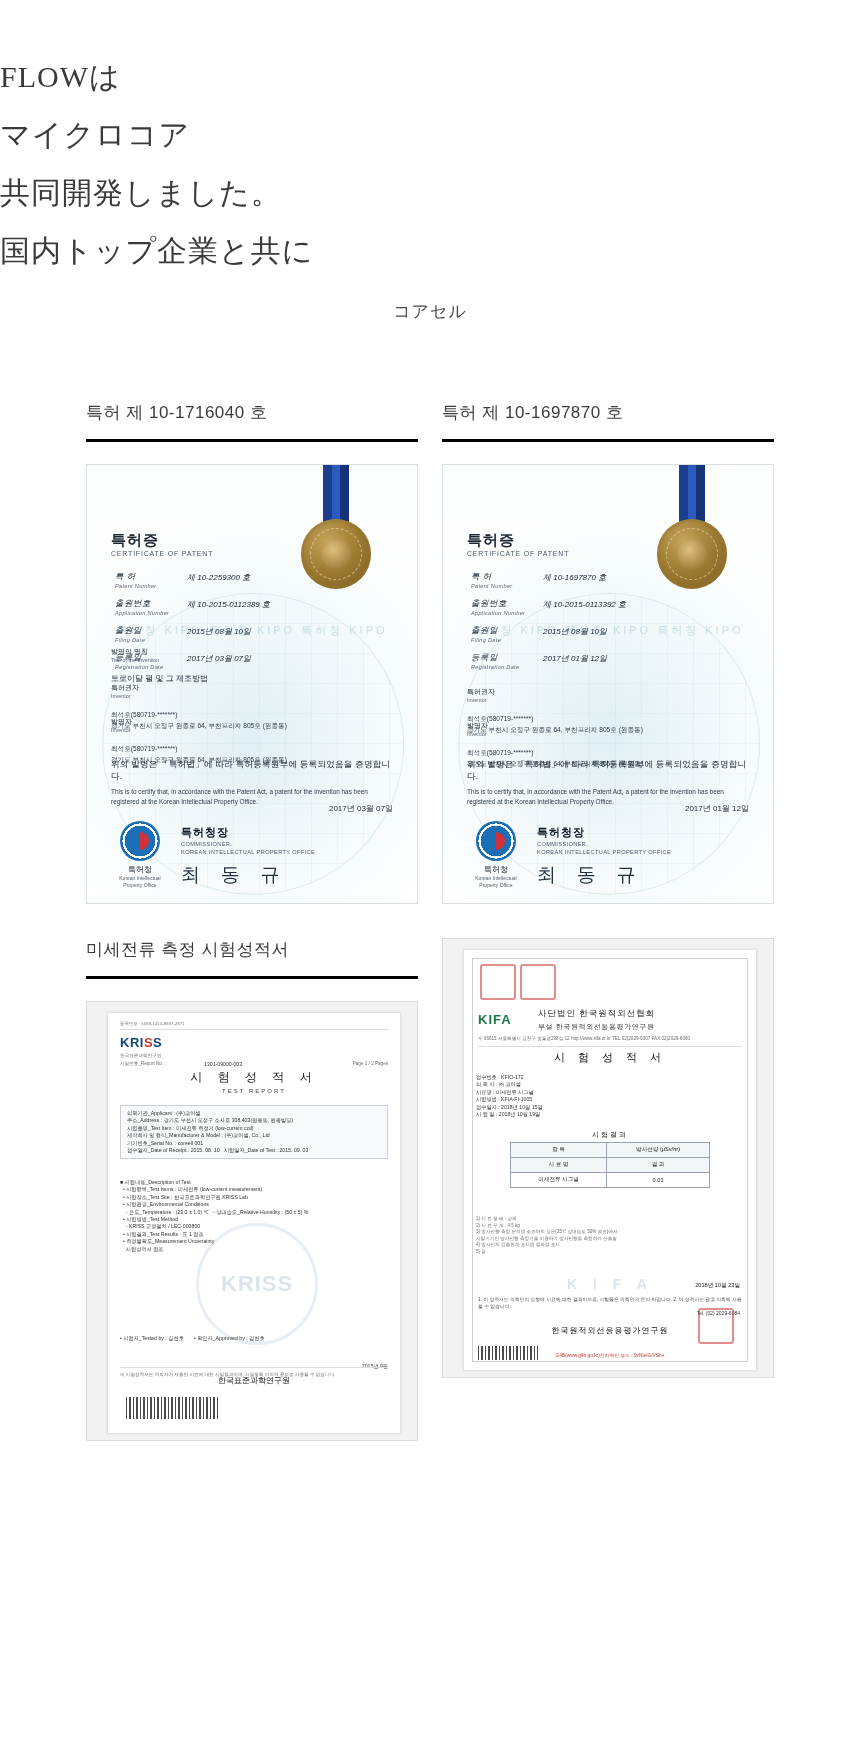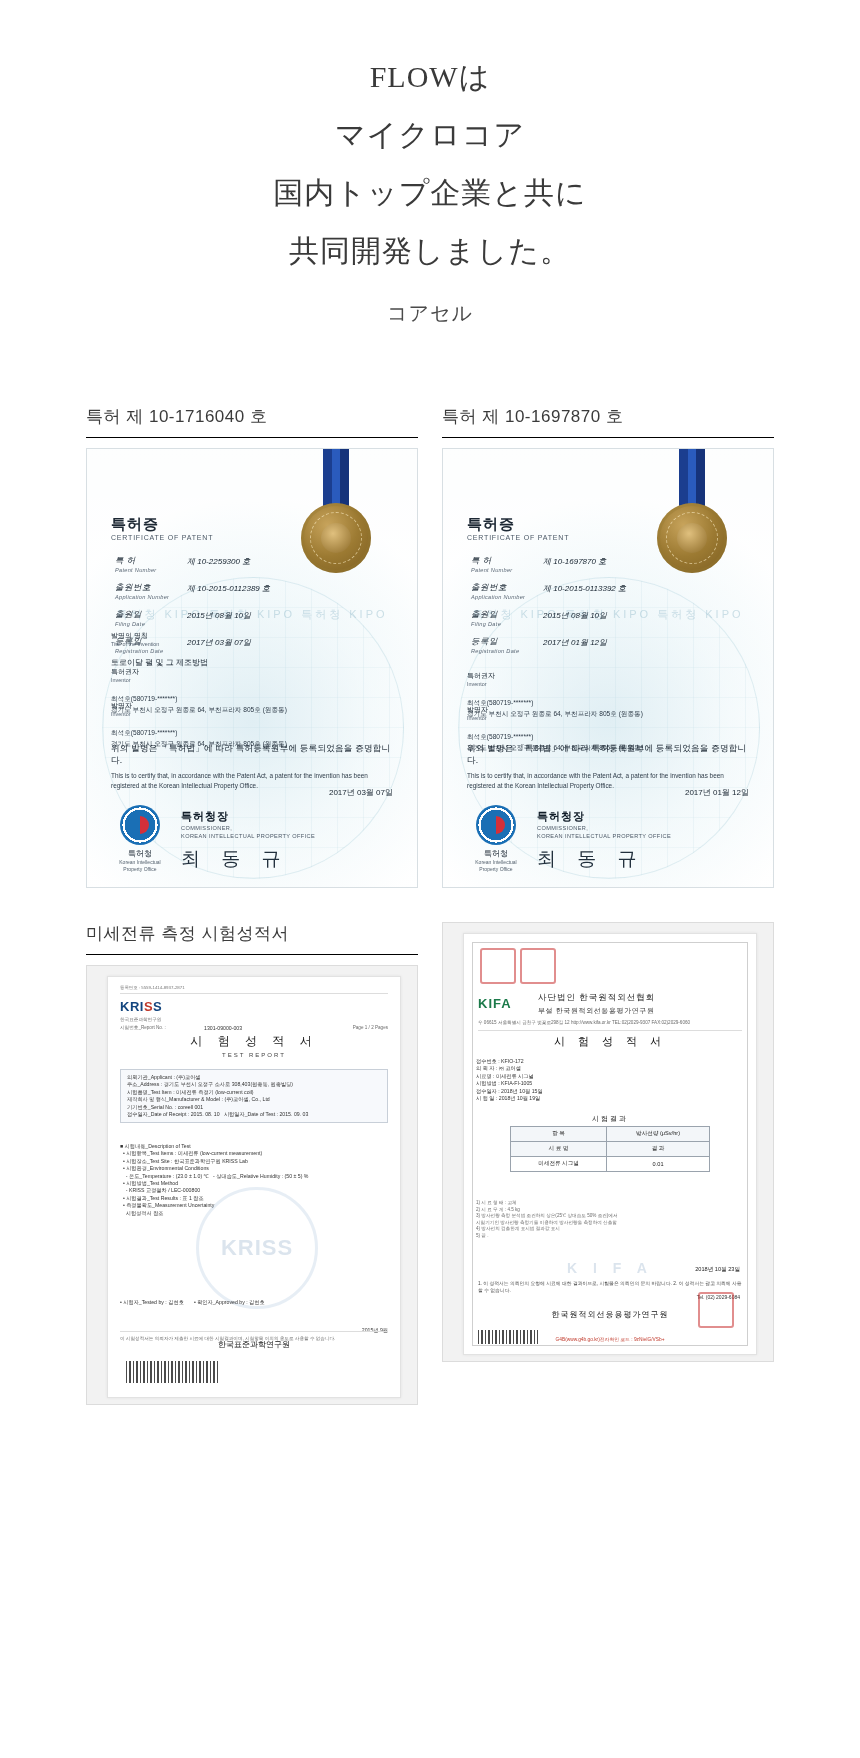--- a/index.html
+++ b/index.html
@@ -16,21 +16,21 @@
   }
 
   .page {
     width: 860px;
     position: relative;
   }
 
   
   .headline {
     padding-top: 48px;
-    text-align: center;
+    text-align: left;
   }
   .headline-line {
     font-family: "Liberation Serif", serif;
     font-size: 30px;
     line-height: 58px;
     letter-spacing: 1px;
     color: #3a3a3a;
     font-weight: 400;
   }
 
@@ -39,44 +39,44 @@
     text-align: center;
     font-family: "Liberation Sans", sans-serif;
     font-size: 27px;
     letter-spacing: 0.5px;
     color: #444;
   }
   .sub-brand {
     margin-top: 20px;
     text-align: center;
     font-family: Liberation Mono, monospace;
-    font-size: 20px;
+    font-size: 17px;
     letter-spacing: 1px;
     color: #4a4a4a;
   }
 
   
   .cert-grid {
     margin: 78px auto 0 auto;
     width: 688px;
     display: grid;
     grid-template-columns: 1fr 1fr;
     column-gap: 24px;
     row-gap: 34px;
   }
   .cert-block {
     width: 332px;
   }
   .cert-caption {
     font-size: 17px;
     color: #3b3b3b;
     letter-spacing: 0.5px;
-    padding-bottom: 9px;
-    border-bottom: 1px solid #000000;
-    margin-bottom: 10px;
+    padding-bottom: 15px;
+    border-bottom: 3px solid #000000;
+    margin-bottom: 22px;
     font-family: "Liberation Sans", sans-serif;
   }
 
   
   .patent {
     position: relative;
     width: 332px;
     height: 440px;
     border: 1px solid #d8dfe3;
     background:
@@ -241,21 +241,21 @@
     position:absolute; left:11px; top:11px; width:18px; height:18px;
     border-radius:50%;
     background: conic-gradient(#d4303a 0 50%, #1a6fb5 50% 100%);
   }
   .kipo-logo .k1 { font-size: 8px; color: #17232f; }
   .kipo-logo .k2 { font-size: 5px; color: #55626f; line-height: 7px; }
   .sign-txt { padding-left: 12px; padding-top: 4px; }
   .sign-txt .t1 { font-size: 11px; font-weight: bold; color: #101c28; letter-spacing: 1px; }
   .sign-txt .t2 { font-size: 5.6px; color: #4a5765; letter-spacing: .4px; line-height: 8px; }
   .sign-name {
-    font-family: Liberation Sans, sans-serif;
+    font-family: Liberation Serif, serif;
     font-size: 19px;
     color: #22303d;
     letter-spacing: 8px;
     margin-top: 6px;
   }
 
   
   .report {
     position: relative;
     width: 332px;
@@ -386,22 +386,22 @@
   .spacer-bottom { height: 70px; }
 </style>
 </head>
 <body>
 
 <div class="page">
 
   <div class="headline">
     <div class="headline-line">FLOWは</div>
     <div class="headline-line">マイクロコア</div>
+    <div class="headline-line">共同開発しました。</div>
     <div class="headline-line">国内トップ企業と共に</div>
-    <div class="headline-line">共同開発しました。</div>
   </div>
 
   <div class="sub-brand">コアセル</div>
 
   <div class="cert-grid">
 
     <div class="cert-block">
       <div class="cert-caption">특허 제 10-1716040 호</div>
       <div class="patent">
         <div class="globe"></div>

